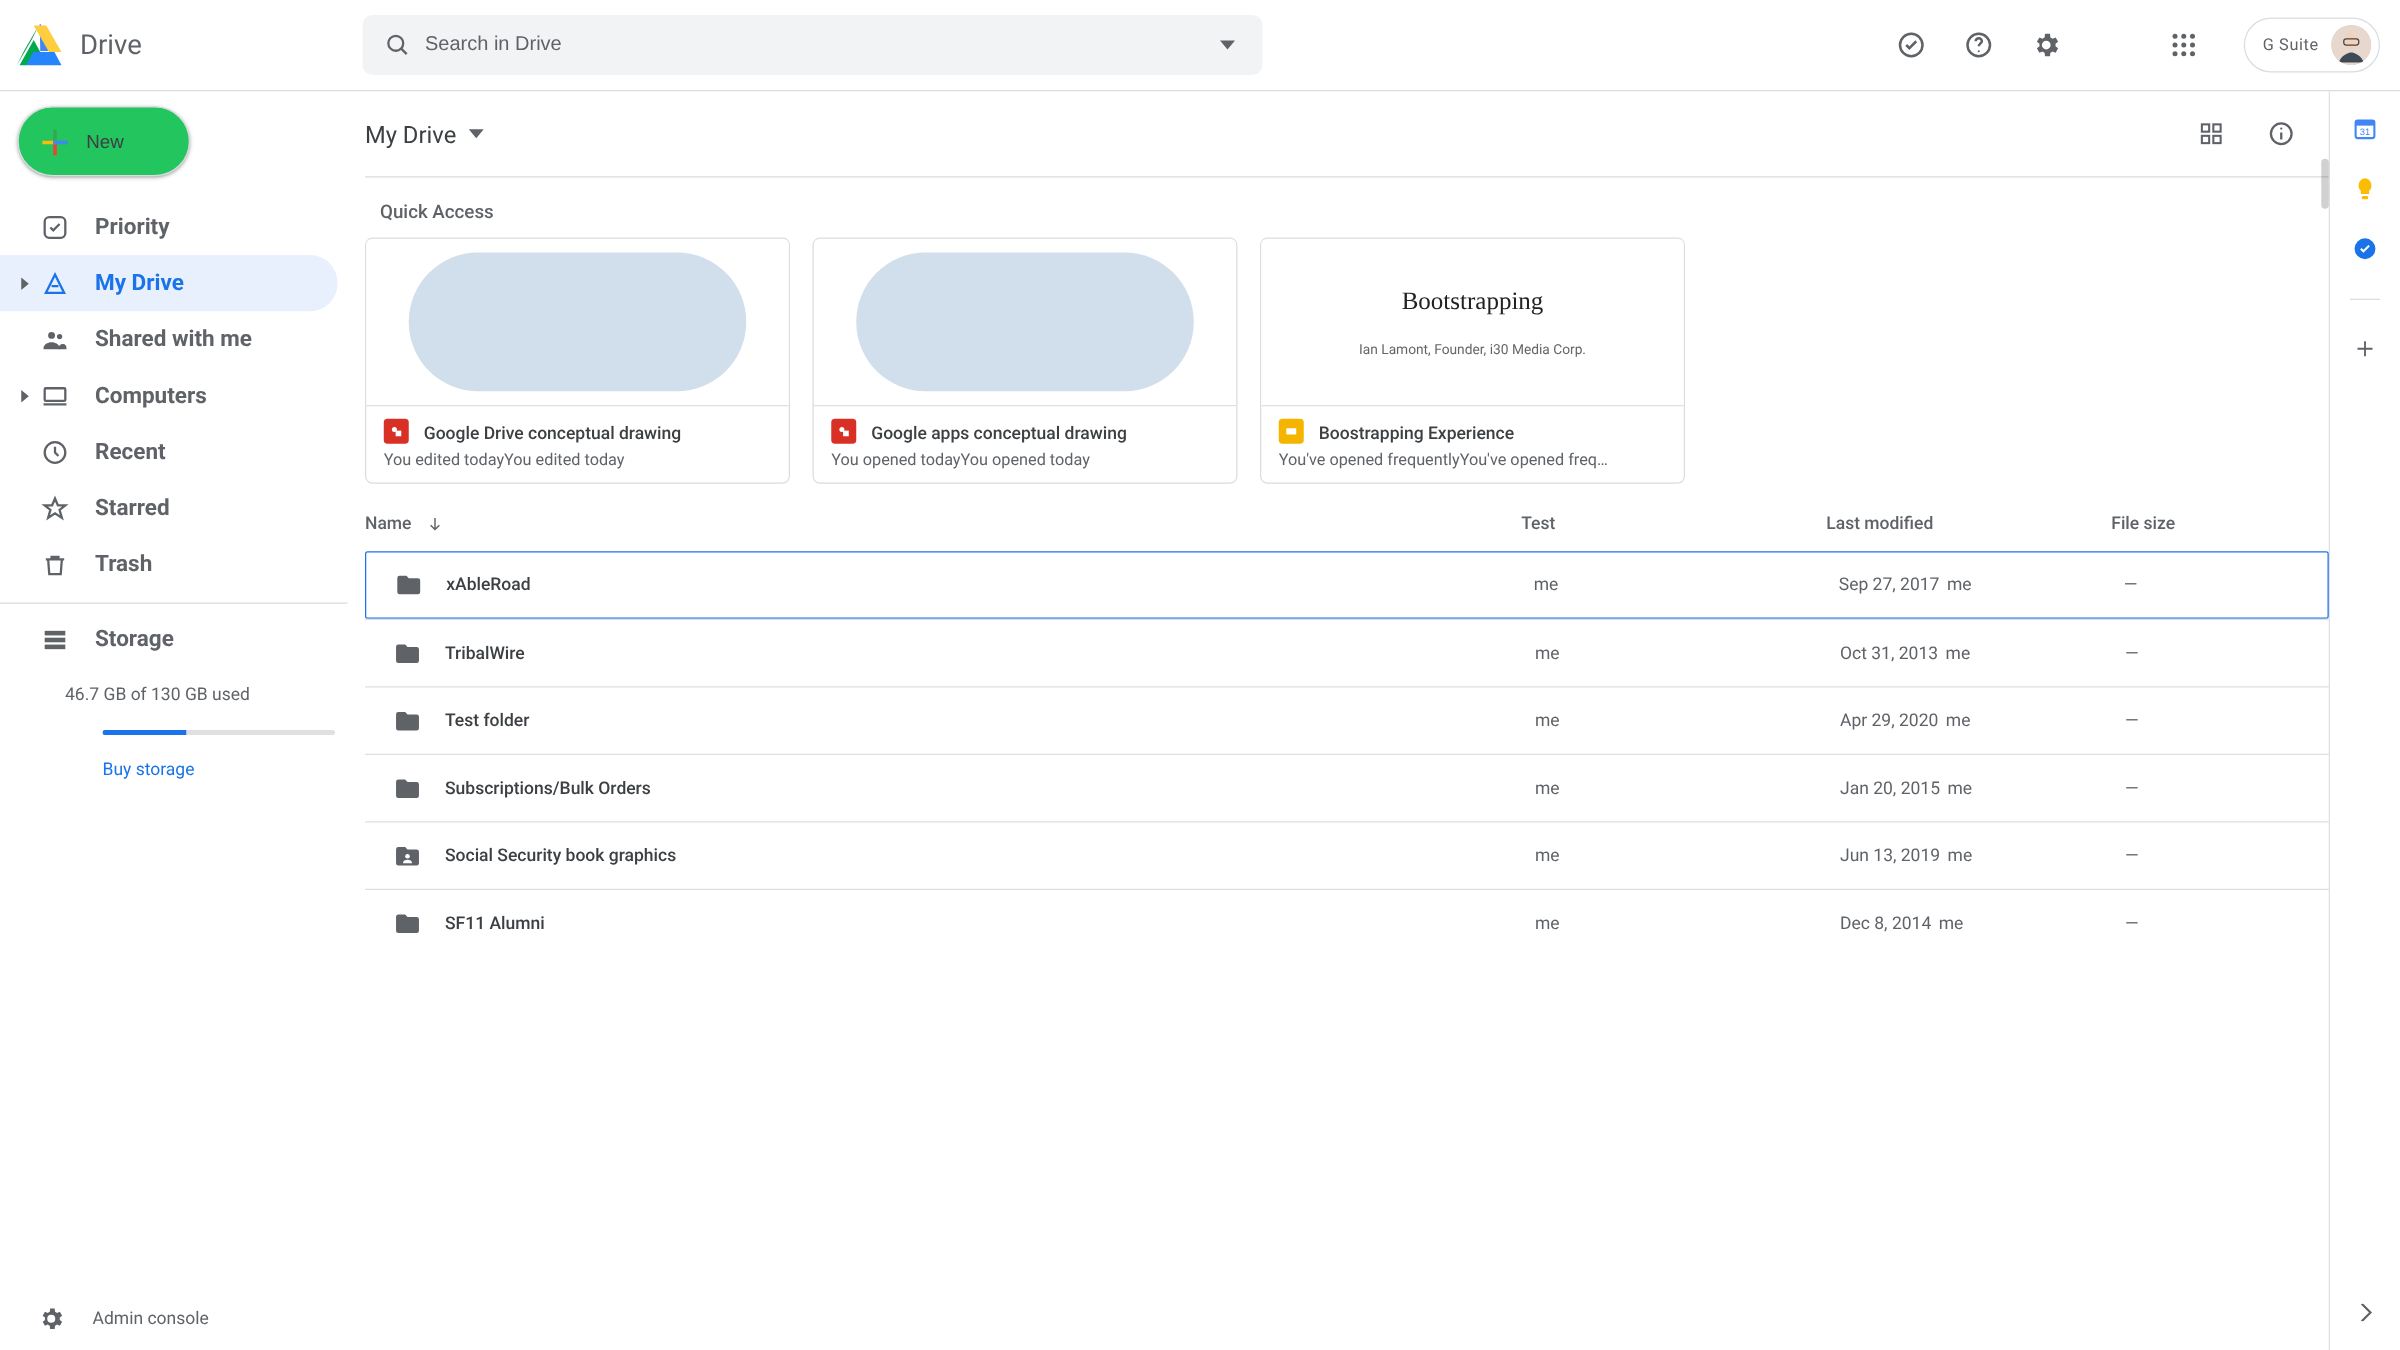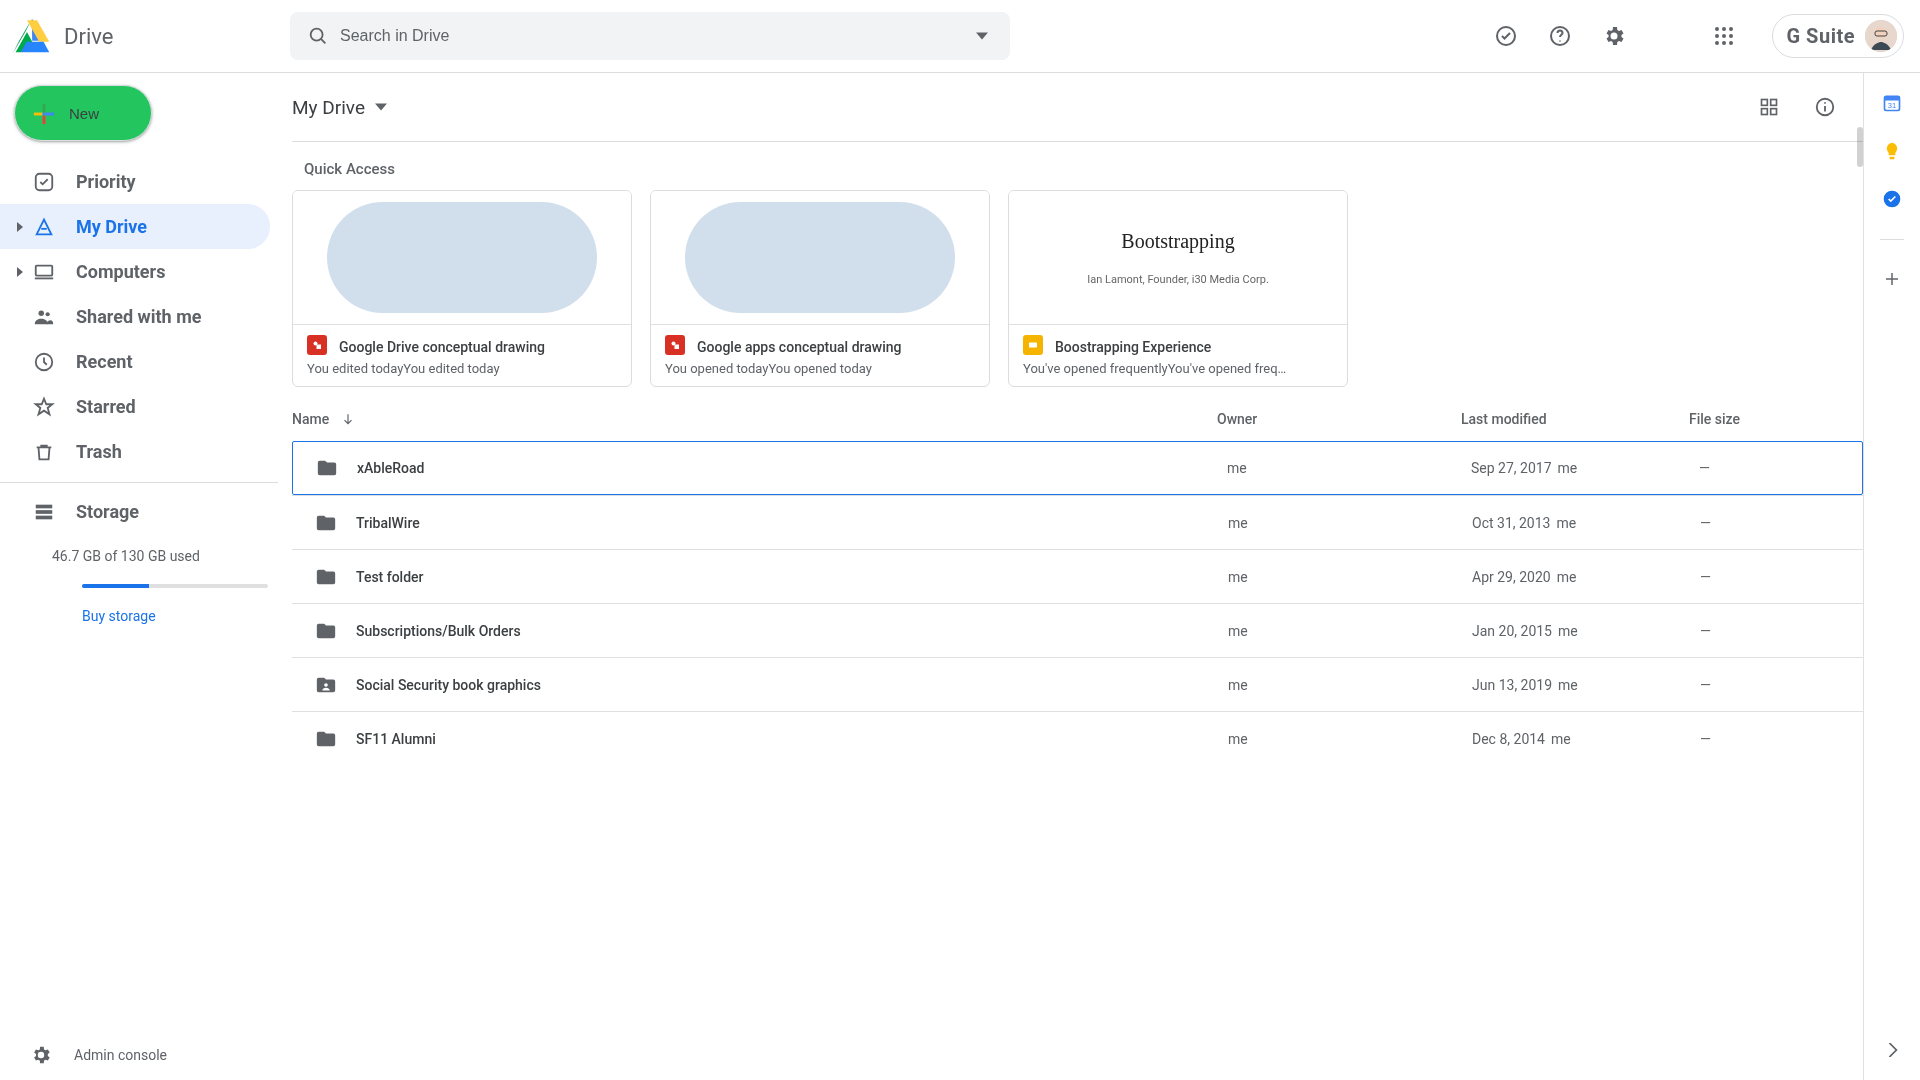--- a/index.html
+++ b/index.html
@@ -23,21 +23,21 @@
   .search{
     flex:0 0 720px;height:48px;background:var(--hover);border-radius:8px;display:flex;align-items:center;padding:0 8px;
   }
   .search .icon-btn{width:40px;height:40px;border-radius:50%;display:flex;align-items:center;justify-content:center;cursor:pointer}
   .search input{flex:1;border:none;background:transparent;font-size:16px;color:var(--grey-text);outline:none}
   .search input::placeholder{color:var(--grey-text)}
   .header-spacer{flex:1}
   .header-icons{display:flex;align-items:center;gap:14px;margin-left:30px}
   .hbtn{width:40px;height:40px;border-radius:50%;display:flex;align-items:center;justify-content:center;cursor:pointer}
   .gsuite-pill{display:flex;align-items:center;height:44px;border:1px solid var(--grey-border);border-radius:22px;padding:0 6px 0 14px;margin-left:28px;gap:10px}
-  .gsuite-label{font-size:20px;color:var(--grey-text);letter-spacing:.5px;font-weight:700}
+  .gsuite-label{font-size:13px;color:var(--grey-text);letter-spacing:.5px;font-weight:400}
   .avatar{width:32px;height:32px;border-radius:50%;background:#d7ccc8;display:flex;align-items:center;justify-content:center;overflow:hidden}
 
   
   .body{display:flex;height:calc(100% - 73px)}
   .sidebar{width:278px;display:flex;flex-direction:column;padding:12px 0 0 0}
   .new-btn{
     margin-left:14px;width:138px;height:56px;border-radius:28px;border:1px solid var(--grey-border);
     background:#22c55e;display:flex;align-items:center;gap:14px;padding-left:16px;
     box-shadow:0 1px 2px rgba(60,64,67,.3),0 1px 3px 1px rgba(60,64,67,.15);font-size:15px;color:#3c4043;cursor:pointer;
   }
@@ -228,45 +228,45 @@
         <span class="nav-icon">
           <svg width="22" height="22" viewBox="0 0 24 24" fill="none" stroke="currentColor" stroke-width="2">
               <path d="M4 20L12 4l8 16z"></path>
               <path d="M9 14h6"></path>
             </svg>
         </span>
         <span class="nav-label">My Drive</span>
       </div>
 
       <div class="nav-item">
-        <span class="nav-expand">
-            <svg width="8" height="10" viewBox="0 0 6 10">
-              <path d="M0 0l6 5-6 5z" fill="#5f6368"></path>
-            </svg>
-          </span>
-        <span class="nav-icon">
-          <svg width="22" height="22" viewBox="0 0 24 24" fill="none" stroke="#5f6368" stroke-width="2">
-              <rect x="3" y="5" width="18" height="11" rx="1"></rect>
-              <path d="M2 19h20"></path>
-            </svg>
-        </span>
-        <span class="nav-label">Computers</span>
-      </div>
-
-      <div class="nav-item">
         <span class="nav-expand"></span>
         <span class="nav-icon">
           <svg width="22" height="22" viewBox="0 0 24 24" fill="#5f6368">
               <circle cx="9" cy="8" r="3"></circle>
               <circle cx="16" cy="9" r="2.3"></circle>
               <path d="M2 19c0-3 3.5-5 7-5s7 2 7 5v1H2z"></path>
               <path d="M15 19c0-2 2-3.5 4-3.5s3 1.5 3 3.5v1h-7z"></path>
             </svg>
         </span>
         <span class="nav-label">Shared with me</span>
+      </div>
+
+      <div class="nav-item">
+        <span class="nav-expand">
+            <svg width="8" height="10" viewBox="0 0 6 10">
+              <path d="M0 0l6 5-6 5z" fill="#5f6368"></path>
+            </svg>
+          </span>
+        <span class="nav-icon">
+          <svg width="22" height="22" viewBox="0 0 24 24" fill="none" stroke="#5f6368" stroke-width="2">
+              <rect x="3" y="5" width="18" height="11" rx="1"></rect>
+              <path d="M2 19h20"></path>
+            </svg>
+        </span>
+        <span class="nav-label">Computers</span>
       </div>
 
       <div class="nav-item">
         <span class="nav-expand"></span>
         <span class="nav-icon">
           <svg width="22" height="22" viewBox="0 0 24 24" fill="none" stroke="#5f6368" stroke-width="2">
               <circle cx="12" cy="12" r="9"></circle>
               <path d="M12 7v5l3 3"></path>
             </svg>
         </span>
@@ -413,21 +413,21 @@
 
     <div class="list-header">
       <div class="col-name">
         <span>Name</span>
         <span class="sort-arrow">
           <svg width="14" height="14" viewBox="0 0 24 24" fill="none" stroke="#5f6368" stroke-width="2">
               <path d="M12 4v16M6 14l6 6 6-6"></path>
             </svg>
         </span>
       </div>
-      <div class="col-owner">Owner</div>
+      <div class="col-owner">Test</div>
       <div class="col-mod">Last modified</div>
       <div class="col-size">File size</div>
     </div>
 
     <div id="file-list">
         <div class="file-row selected">
           <span class="file-icon">
             <svg width="22" height="22" viewBox="0 0 24 24" fill="#5f6368">
               <path d="M10 4H4a2 2 0 00-2 2v12a2 2 0 002 2h16a2 2 0 002-2V8a2 2 0 00-2-2h-8z"></path>
             </svg>

